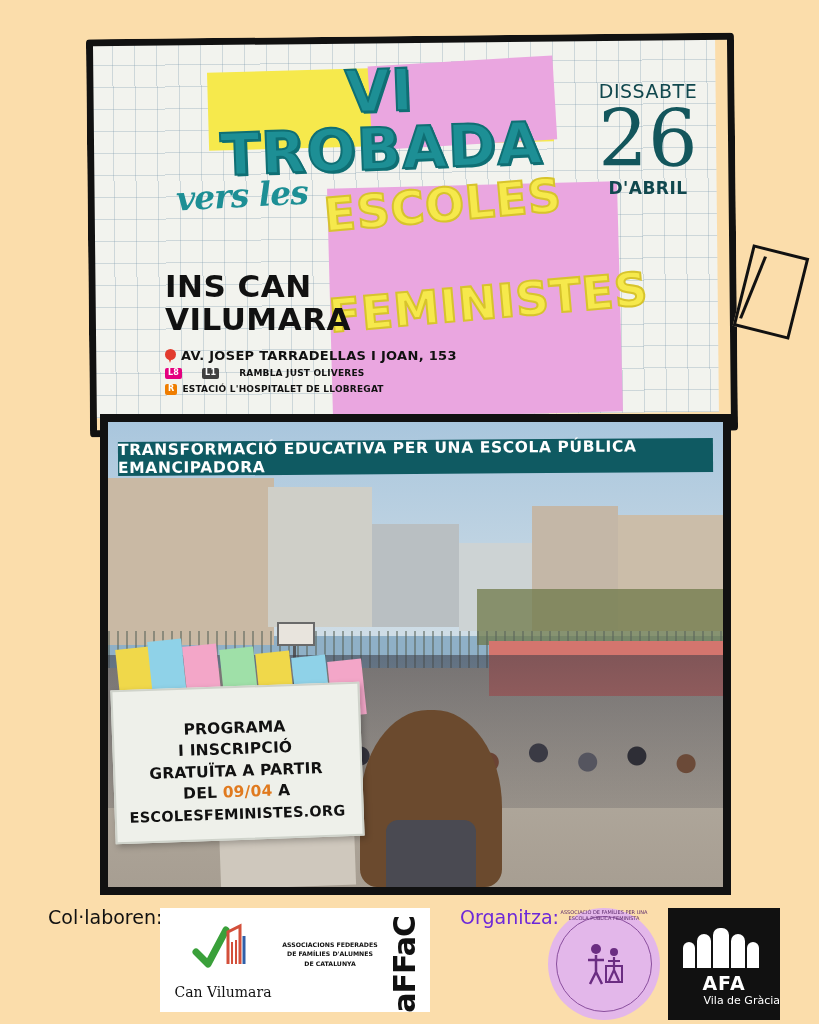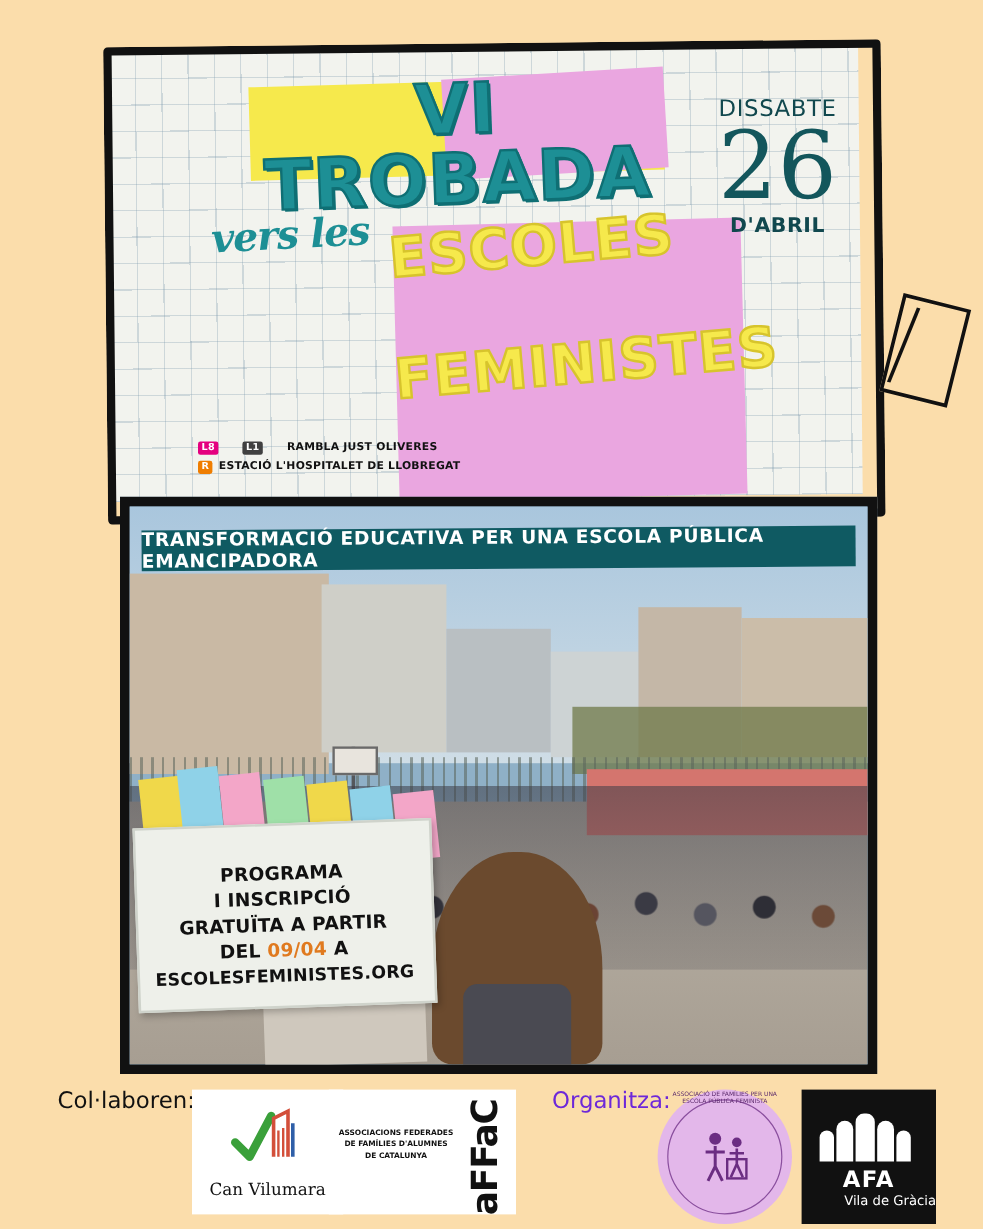--- a/index.html
+++ b/index.html
@@ -308,21 +308,29 @@
     <span class="l1">ESCOLES</span>
     <span class="l2">FEMINISTES</span>
   </div>
 
   <div class="date-block">
     <div class="dow">DISSABTE</div>
     <div class="num">26</div>
     <div class="mon">D'ABRIL</div>
   </div>
 
-
+  <div class="venue">
+    <div class="v1">INS CAN</div>
+    <div class="v1">VILUMARA</div>
+  </div>
+
+  <div class="addr">
+    <span class="pin"></span>
+    <span>AV. JOSEP TARRADELLAS I JOAN, 153</span>
+  </div>
 
   <div class="metro-row r1">
     <span class="mbadge m-l8">L8</span>
     <span class="mbadge m-l1">L1</span>
     <span>RAMBLA JUST OLIVERES</span>
   </div>
 
   <div class="metro-row r2">
     <span class="mbadge m-r">R</span>
     <span>ESTACIÓ L'HOSPITALET DE LLOBREGAT</span>

